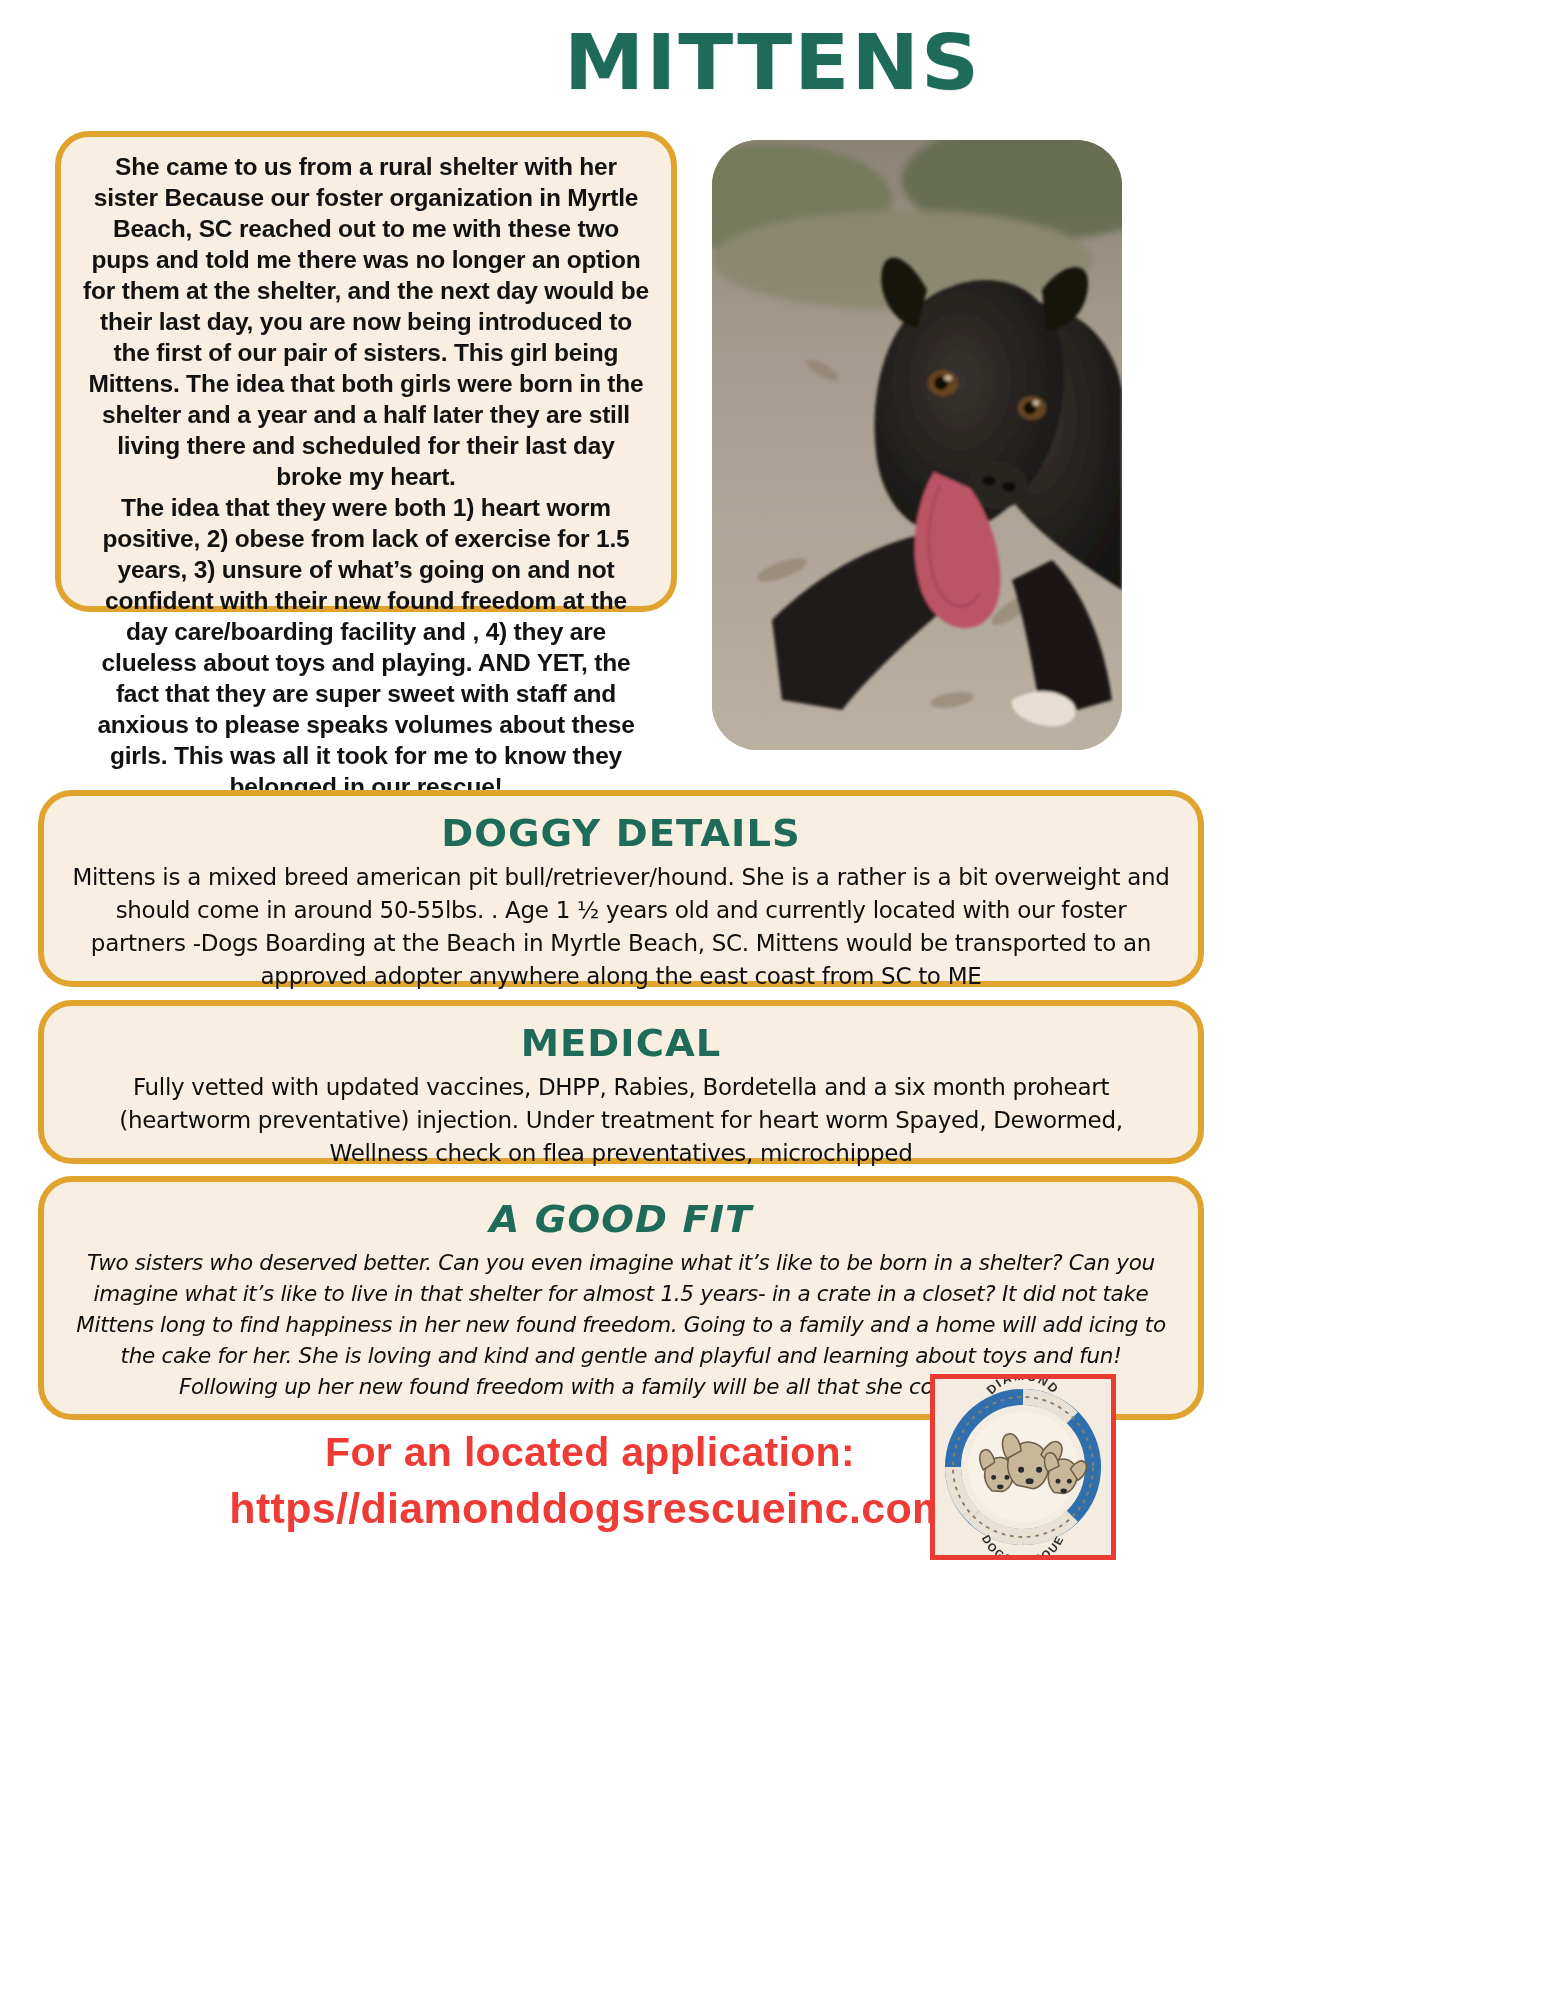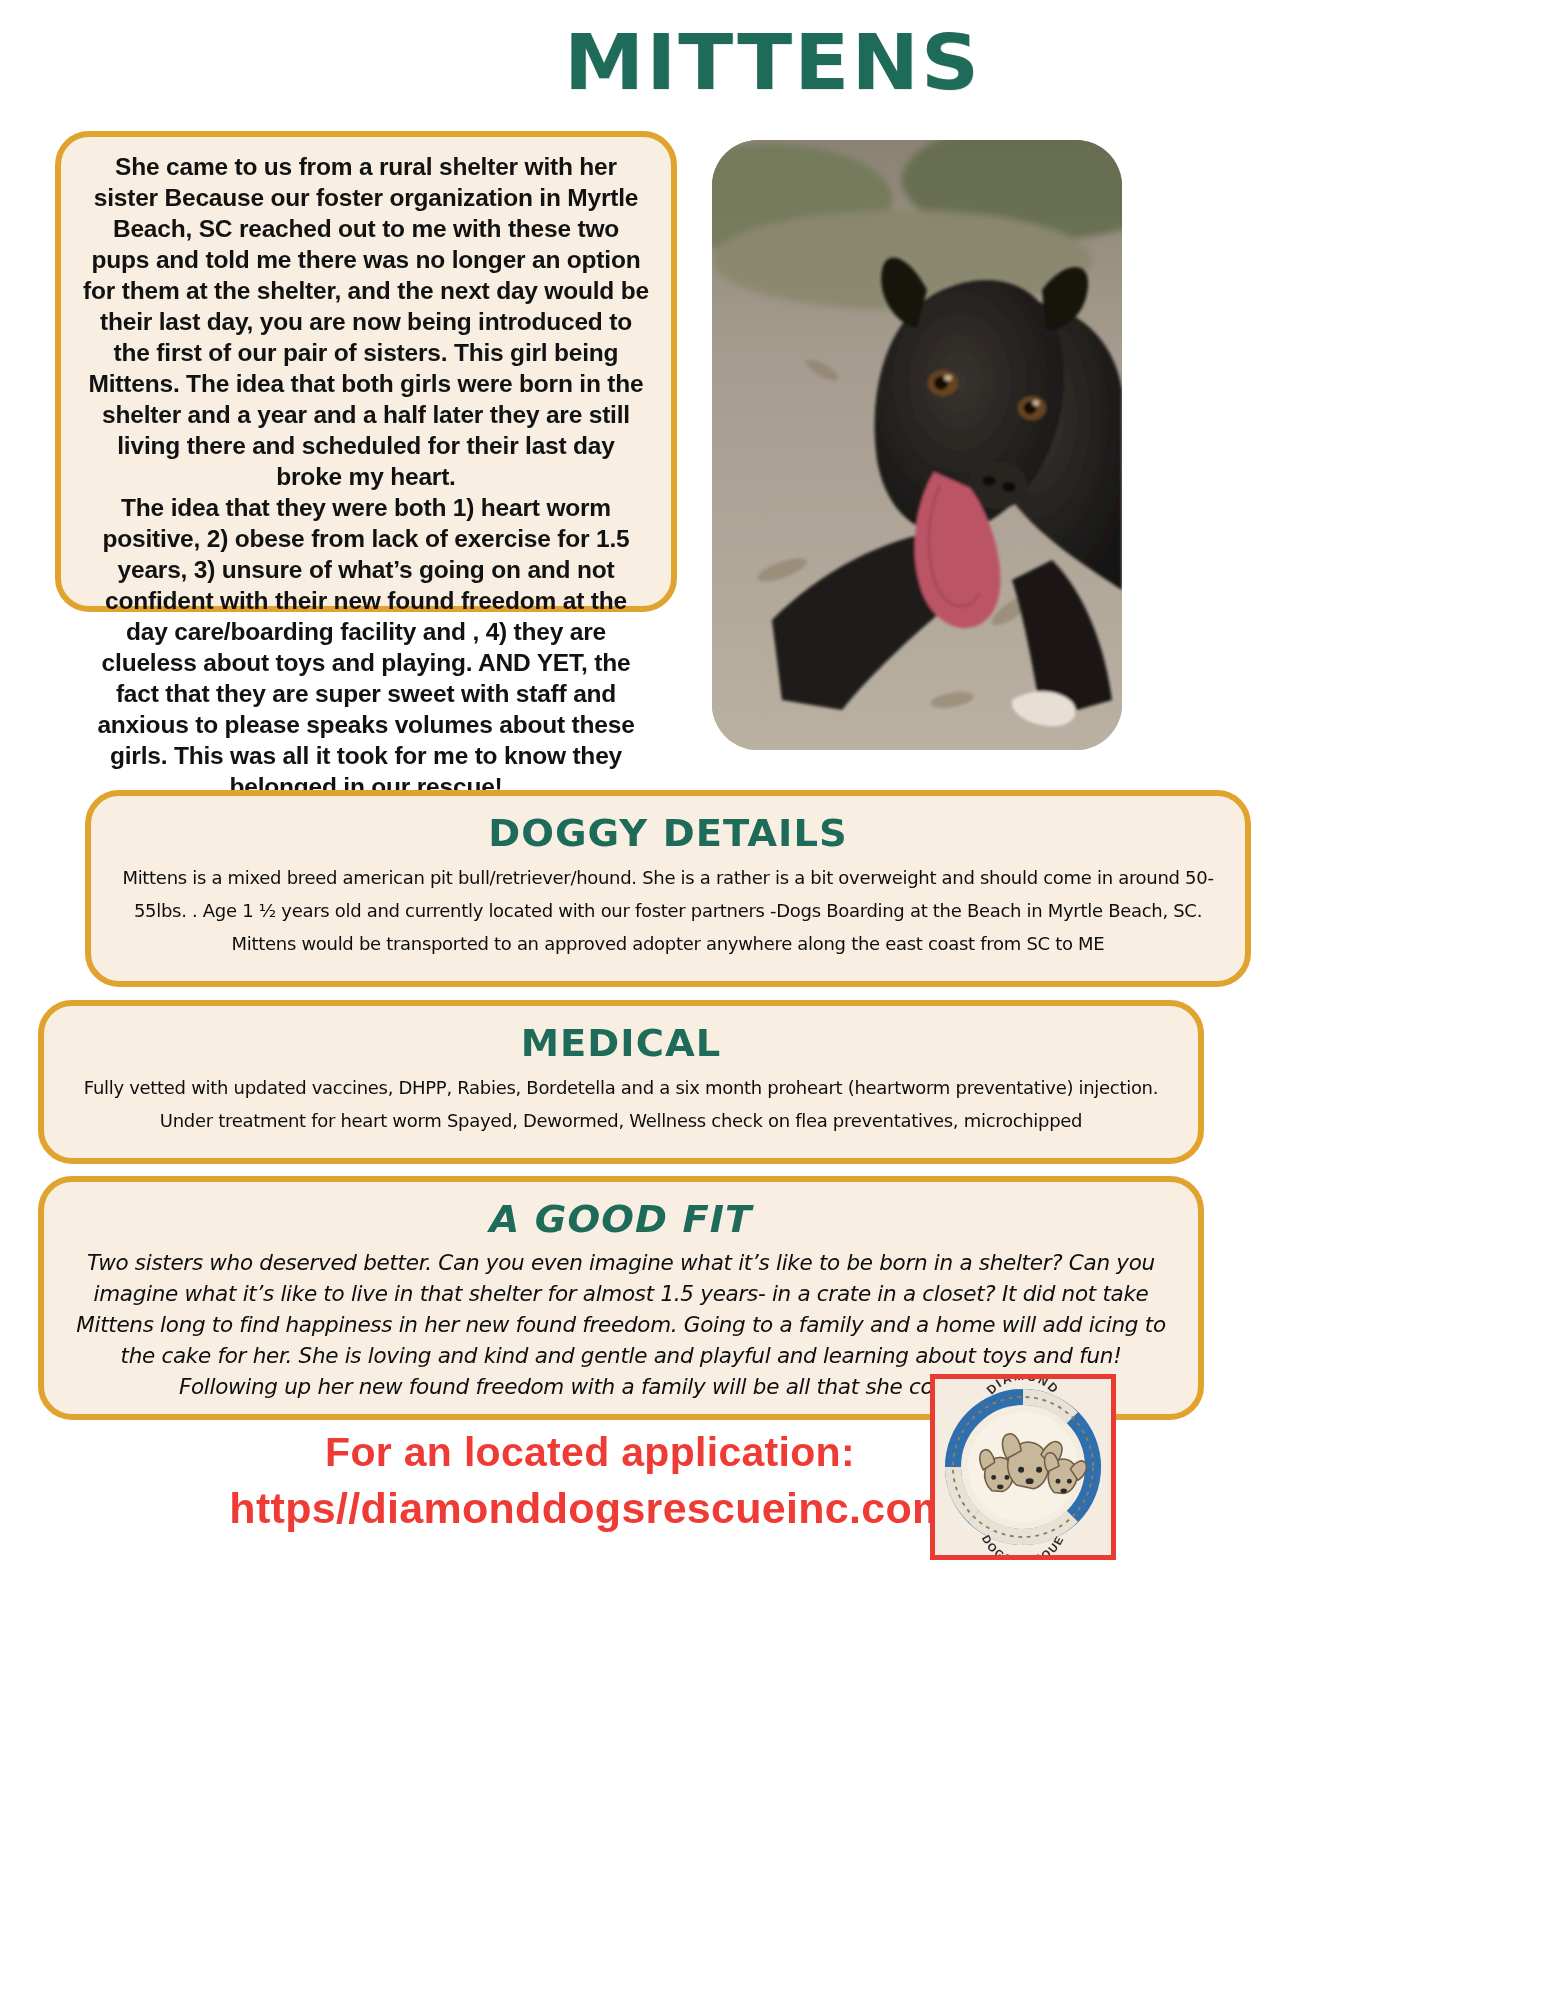--- a/index.html
+++ b/index.html
@@ -54,39 +54,39 @@
   .photo{
     position:absolute;left:712px;top:140px;width:410px;height:610px;
     border-radius:46px;
     overflow:hidden;
     background:#9d9384;
   }
   .photo svg{display:block;width:100%;height:100%;}
 
   
   .section{left:38px;width:1166px;padding:10px 26px 14px 26px;}
-  .sec-doggy{top:790px;height:197px;margin-left:47px;}
+  .sec-doggy{top:790px;height:197px;}
   .sec-medical{top:1000px;height:164px;}
   .sec-fit{top:1176px;height:244px;font-style:italic;}
 
   .sec-head{
     text-align:center;
     font-family:"DejaVu Sans", sans-serif;
     font-weight:bold;
     font-size:37px;
     letter-spacing:1px;
     color:#1e6b5a;
     transform:scaleX(1.04);
     margin:6px 0 6px 0;
   }
   .sec-body{
     margin:0;
     text-align:center;
     font-family:"DejaVu Sans", sans-serif;
-    font-size:18px;
+    font-size:23px;
     line-height:33px;
     color:#0e0e0e;
     letter-spacing:-0.3px;
   }
   .sec-fit .sec-body{font-size:21.5px;line-height:31px;}
 
   
   .footer{
     position:absolute;left:0;top:1424px;width:1180px;
     text-align:center;

